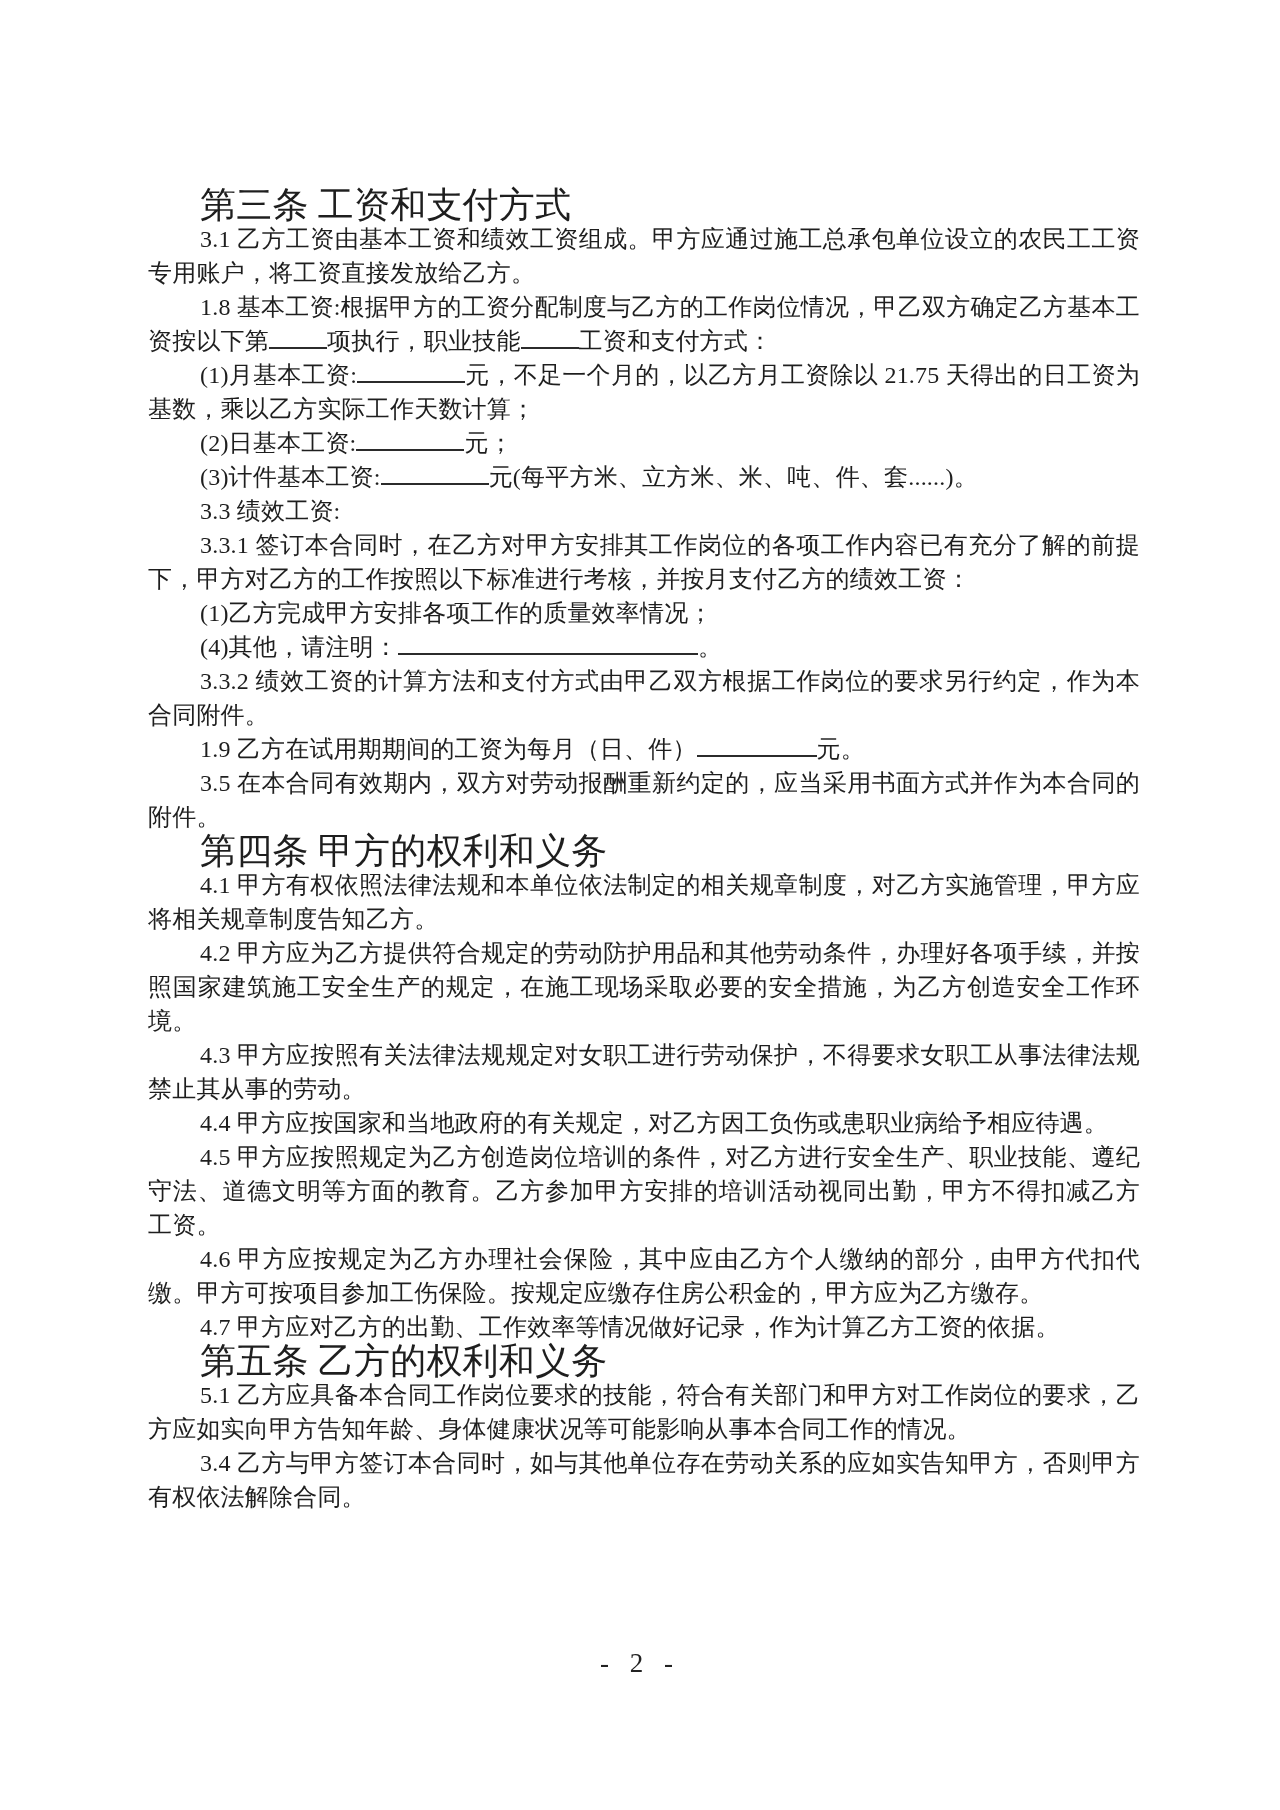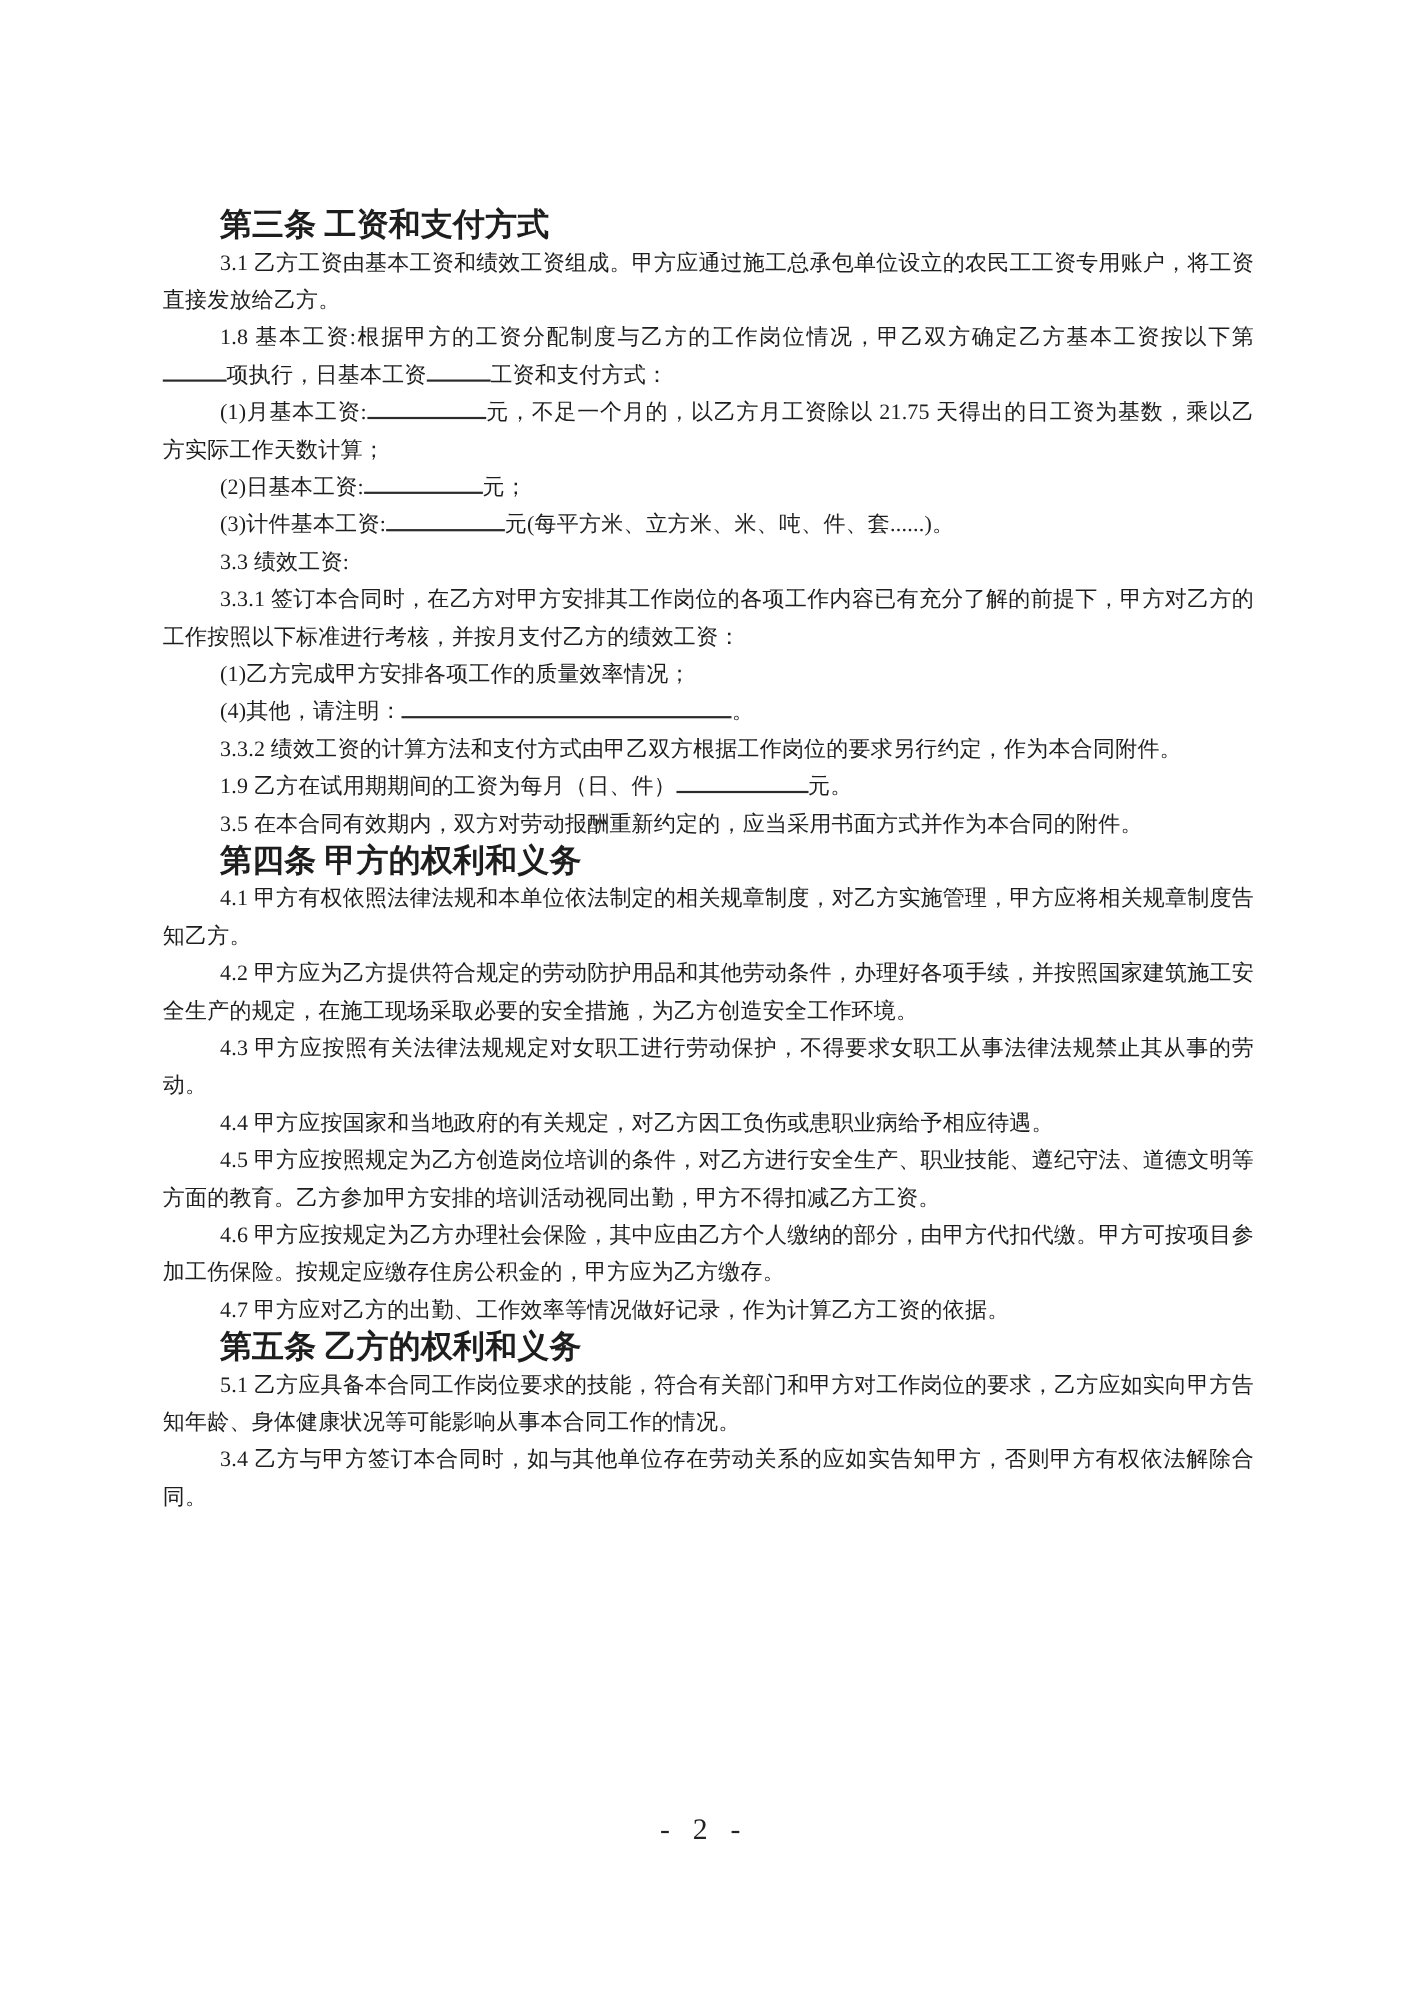--- a/index.html
+++ b/index.html
@@ -15,29 +15,29 @@
     color: #1e1e1e;
     overflow: hidden;
   }
   .doc-content {
     position: absolute;
     left: 148px;
     top: 188px;
     width: 992px;
   }
   .para {
-    font-size: 20px;
+    font-size: 24px;
     line-height: 34px;
     text-align: justify;
     text-indent: 52px;
     letter-spacing: 0.2px;
   }
   .para.heading {
-    font-weight: 700;
-    font-size: 29px;
+    font-weight: 400;
+    font-size: 36px;
   }
   .blank {
     display: inline-block;
     height: 0;
     border-bottom: 2px solid #2b2b2b;
     vertical-align: baseline;
   }
   .page-number {
     position: absolute;
     top: 1648px;
@@ -49,21 +49,21 @@
     color: #222222;
   }
 </style>
 </head>
 <body>
 
 <div class="doc-page">
   <div class="doc-content">
       <div class="para heading"><span>第三条 工资和支付方式</span></div>
       <div class="para body"><span>3.1 乙方工资由基本工资和绩效工资组成。甲方应通过施工总承包单位设立的农民工工资专用账户，将工资直接发放给乙方。</span></div>
-      <div class="para body"><span>1.8 基本工资:根据甲方的工资分配制度与乙方的工作岗位情况，甲乙双方确定乙方基本工资按以下第</span><span class="blank" style="width: 58px;"></span><span>项执行，日基本工资</span><span class="blank" style="width: 58px;"></span><span>工资和支付方式：</span></div>
+      <div class="para body"><span>1.8 基本工资:根据甲方的工资分配制度与乙方的工作岗位情况，甲乙双方确定乙方基本工资按以下第</span><span class="blank" style="width: 58px;"></span><span>项执行，职业技能</span><span class="blank" style="width: 58px;"></span><span>工资和支付方式：</span></div>
       <div class="para body"><span>(1)月基本工资:</span><span class="blank" style="width: 108px;"></span><span>元，不足一个月的，以乙方月工资除以 21.75 天得出的日工资为基数，乘以乙方实际工作天数计算；</span></div>
       <div class="para body"><span>(2)日基本工资:</span><span class="blank" style="width: 108px;"></span><span>元；</span></div>
       <div class="para body"><span>(3)计件基本工资:</span><span class="blank" style="width: 108px;"></span><span>元(每平方米、立方米、米、吨、件、套......)。</span></div>
       <div class="para body"><span>3.3 绩效工资:</span></div>
       <div class="para body"><span>3.3.1 签订本合同时，在乙方对甲方安排其工作岗位的各项工作内容已有充分了解的前提下，甲方对乙方的工作按照以下标准进行考核，并按月支付乙方的绩效工资：</span></div>
       <div class="para body"><span>(1)乙方完成甲方安排各项工作的质量效率情况；</span></div>
       <div class="para body"><span>(4)其他，请注明：</span><span class="blank" style="width: 300px;"></span><span>。</span></div>
       <div class="para body"><span>3.3.2 绩效工资的计算方法和支付方式由甲乙双方根据工作岗位的要求另行约定，作为本合同附件。</span></div>
       <div class="para body"><span>1.9 乙方在试用期期间的工资为每月（日、件）</span><span class="blank" style="width: 120px;"></span><span>元。</span></div>
       <div class="para body"><span>3.5 在本合同有效期内，双方对劳动报酬重新约定的，应当采用书面方式并作为本合同的附件。</span></div>

